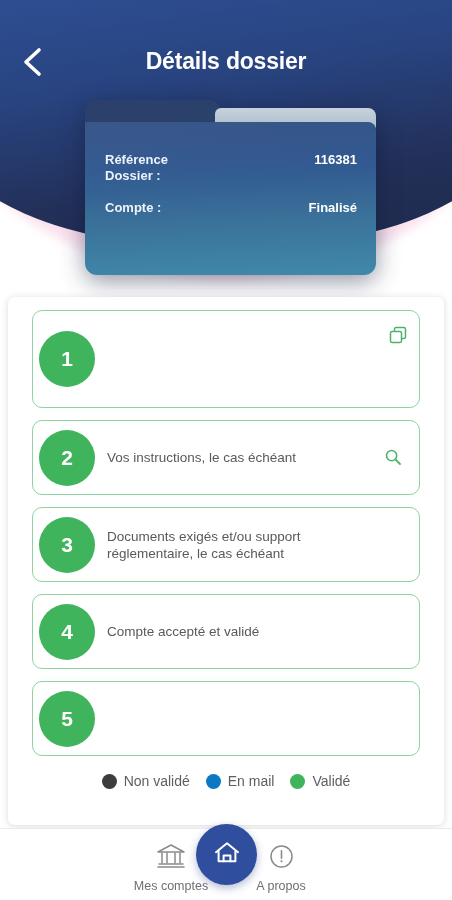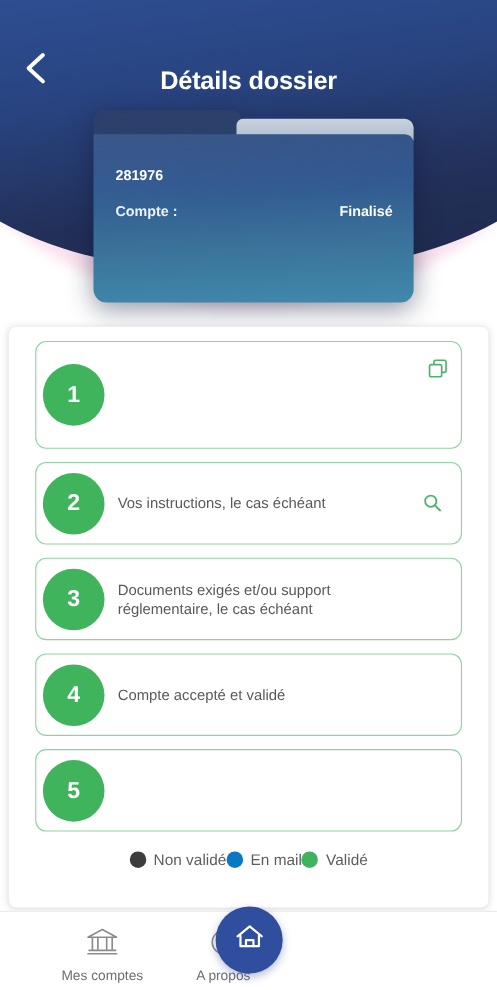--- a/index.html
+++ b/index.html
@@ -27,21 +27,21 @@
     border-radius:0 0 50% 50% / 0 0 34% 34%;
     background:linear-gradient(172deg,#31559b 0%,#2f5198 22%,#28437f 52%,#222f57 78%,#1e2a4c 100%);
   }
   .back-btn{
     position:absolute; left:10px; top:40px; width:44px; height:44px;
     display:flex; align-items:center; justify-content:center;
     cursor:pointer;
   }
   .back-btn svg{ display:block; }
   .page-title{
-    position:absolute; left:0; top:60px; width:452px;
+    position:absolute; left:0; top:48px; width:452px;
     text-align:center; color:#ffffff;
     font-size:23px; font-weight:bold; letter-spacing:-0.2px;
   }
 
   
   .folder{
     position:absolute; left:85px; top:100px; width:291px; height:175px;
     filter:drop-shadow(0 6px 12px rgba(10,20,50,.45));
   }
   .folder-tab{
@@ -114,31 +114,31 @@
   }
   .card-icon{
     position:absolute; right:11px; top:14px;
     width:20px; height:20px; cursor:pointer;
   }
   .card-icon.mid{ top:50%; transform:translateY(-50%); right:15px; }
 
   
   .legend{
     position:absolute; left:0; top:476px; width:436px;
-    display:flex; justify-content:center; align-items:center; 
+    display:flex; justify-content:center; align-items:center; gap:16px;
   }
   .leg-item{ display:flex; align-items:center; gap:7px; }
   .leg-dot{ width:15px; height:15px; border-radius:50%; }
   .leg-label{ color:#5d5e60; font-size:14px; }
 
   
   .bottom-nav{
     position:absolute; left:0; top:828px; width:452px; height:72px;
     background:#ffffff; border-top:1px solid #e9ecef;
-    display:flex; align-items:flex-start; justify-content:flex-start;
+    display:flex; align-items:flex-start; justify-content:center;
     padding:14px 38px 0 38px;
   }
   .nav-item{
     width:110px; display:flex; flex-direction:column; align-items:center;
     gap:5px; cursor:pointer;
   }
   .nav-label{ color:#6e6f72; font-size:12.5px; }
   .home-fab{
     position:absolute; left:196px; top:824px;
     width:61px; height:61px; border-radius:50%;
@@ -164,21 +164,22 @@
   </div>
 
   <div class="page-title">Détails dossier</div>
 
   <div class="folder">
     <div class="folder-tab"></div>
     <div class="folder-strip"></div>
     <div class="folder-body"></div>
     <div class="folder-rows">
       <div class="frow">
-        <div class="fvalue">281976</div>
+        <div class="flabel">Référence Dossier :</div>
+        <div class="fvalue">116381</div>
       </div>
       <div class="frow">
         <div class="flabel">Compte :</div>
         <div class="fvalue">Finalisé</div>
       </div>
     </div>
   </div>
 </div>
 
 <div class="panel">

